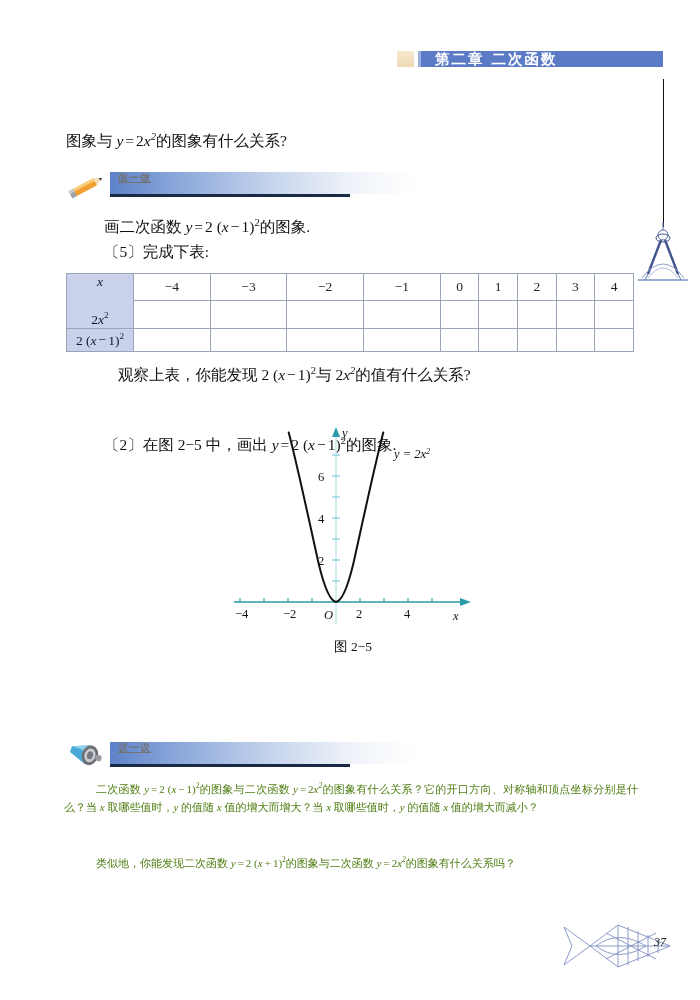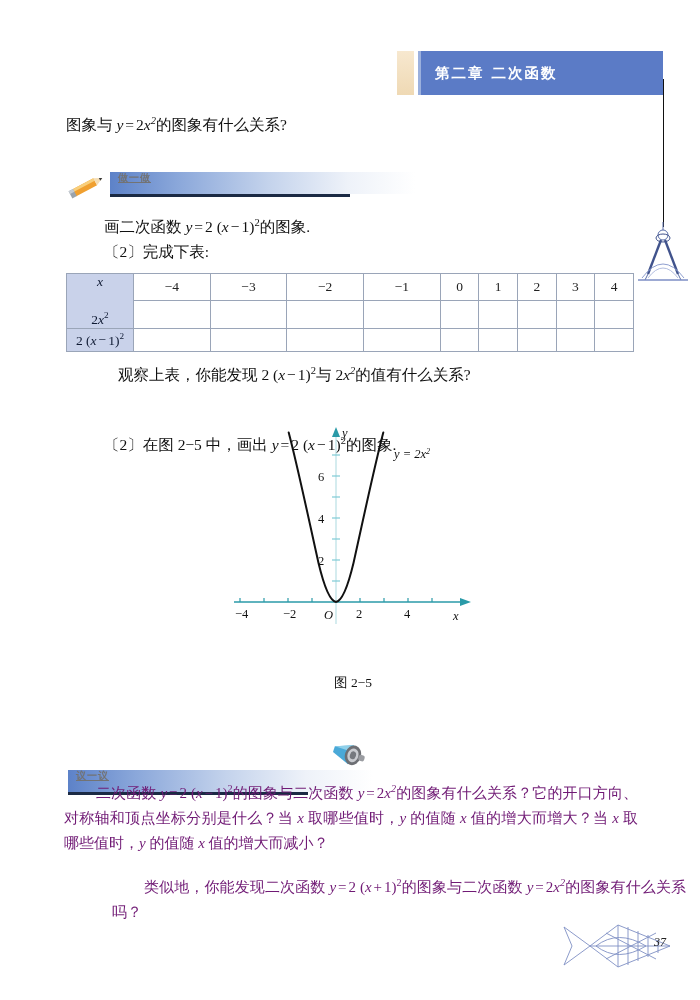--- a/index.html
+++ b/index.html
@@ -20,21 +20,21 @@
     inset: 0;
   }
 
   
   .chapter-header {
     position: absolute;
     left: 397px;
     top: 51px;
     display: flex;
     align-items: stretch;
-    height: 44px;
+    height: 16px;
   }
   .chapter-swatch {
     width: 17px;
     background: linear-gradient(180deg, #f7e8cf 0%, #efd9b4 100%);
     margin-right: 4px;
   }
   .chapter-bar {
     width: 245px;
     background: #5b7bc6;
     border-left: 3px solid #9bb0dd;
@@ -70,23 +70,23 @@
   
   .text-line {
     position: absolute;
     font-size: 15.5px;
     line-height: 1.62;
     color: #111;
     white-space: nowrap;
   }
   .para {
     position: absolute;
-    font-size: 15px;
+    font-size: 11px;
     line-height: 1.68;
-    color: #701a75;
+    color: #4d7c0f;
     text-align: justify;
   }
   .mi { font-style: italic; font-family: "Liberation Serif", serif; }
   .sup { font-size: 0.68em; vertical-align: super; font-style: italic; }
   .supn { font-size: 0.68em; vertical-align: super; font-style: normal; }
   .op { padding: 0 2px; }
 
   
   .section-head {
     position: absolute;
@@ -168,21 +168,20 @@
     height: 215px;
   }
   .figure-caption {
     position: absolute;
     left: 228px;
     top: 638px;
     width: 250px;
     text-align: center;
     font-size: 13.5px;
     color: #111;
-    margin-top: 36px;
   }
 
   
   .page-deco {
     position: absolute;
     left: 556px;
     top: 915px;
     width: 128px;
     height: 62px;
   }
@@ -218,21 +217,21 @@
       <path d="M33 18 L20 52" stroke-width="2.4" stroke="#41538c"></path>
       <path d="M37 18 L50 52" stroke-width="2.4" stroke="#41538c"></path>
       <path d="M20 52 L17 58 M50 52 L53 58"></path>
       <path d="M14 56 Q35 28 56 56" stroke="#8f9fd0"></path>
       <path d="M20 56 Q35 36 50 56" stroke="#b3bee0"></path>
       <ellipse cx="35" cy="16" rx="7" ry="4" stroke="#41538c"></ellipse>
     </g>
     <path d="M10 58 L60 58" stroke="#7d8ec4" stroke-width="1.6"></path>
   </svg>
 
-  <div class="text-line" style="left:66px; top:112px;">
+  <div class="text-line" style="left:66px; top:128px;">
     图象与&nbsp;<span class="mi">y</span><span class="op">=</span>2<span class="mi">x</span><span class="sup">2</span>的图象有什么关系?
   </div>
 
   <div class="section-head" style="left:68px; top:170px;">
     <div class="section-icon">
       <svg viewBox="0 0 42 30" width="42" height="30">
         <g transform="rotate(-28 21 15)">
           <rect x="4" y="11" width="24" height="8" fill="#f0a030"></rect>
           <rect x="4" y="11" width="24" height="3" fill="#f8cf7c"></rect>
           <polygon points="28,11 36,15 28,19" fill="#f5ddb4"></polygon>
@@ -246,21 +245,21 @@
       <div class="section-bar"></div>
       <div class="section-bar-underline"></div>
       <span class="section-label">做一做</span>
     </div>
   </div>
 
   <div class="text-line" style="left:104px; top:214px;">
     画二次函数&nbsp;<span class="mi">y</span><span class="op">=</span>2 (<span class="mi">x</span><span class="op">−</span>1)<span class="supn">2</span>的图象.
   </div>
   <div class="text-line" style="left:104px; top:239px;">
-    〔2〕完成下表:
+    〔5〕完成下表:
   </div>
 
   <table class="value-table">
     <tbody>
         <tr>
       <td class="head-cell" rowspan="2">
         <div><span class="mi">x</span></div>
         <div style="margin-top:20px;">2<span class="mi">x</span><span class="supn">2</span></div>
       </td>
       <td class="data-cell">−4</td>
@@ -359,21 +358,21 @@
       <text x="90" y="57">6</text>
       <text x="114" y="13" font-style="italic">y</text>
 
       <text x="166" y="34" font-style="italic">y = 2x<tspan font-size="8" dy="-4">2</tspan></text>
     </g>
   </svg>
 
   <div class="figure-caption">图 2−5</div>
 
 
-  <div class="section-head" style="left:68px; top:740px;flex-direction:column;">
+  <div class="section-head" style="left:68px; top:740px;">
     <div class="section-icon">
       <svg viewBox="0 0 42 30" width="42" height="30">
         <g transform="rotate(18 21 15)">
           <polygon points="2,12 20,5 20,25 2,18" fill="#4aa9d8"></polygon>
           <polygon points="2,12 20,5 20,12" fill="#8fd0ea"></polygon>
           <ellipse cx="22" cy="15" rx="8" ry="10" fill="#6d6f74"></ellipse>
           <ellipse cx="22" cy="15" rx="5.5" ry="7" fill="#c9cbd0"></ellipse>
           <ellipse cx="22" cy="15" rx="3" ry="4" fill="#75787e"></ellipse>
           <rect x="28" y="12" width="6" height="6" rx="2" fill="#9a9ca1"></rect>
         </g>
@@ -383,21 +382,21 @@
       <div class="section-bar"></div>
       <div class="section-bar-underline"></div>
       <span class="section-label">议一议</span>
     </div>
   </div>
 
   <div class="para" style="left:64px; top:780px; width:574px; text-indent:32px;">
     二次函数&nbsp;<span class="mi">y</span><span class="op">=</span>2 (<span class="mi">x</span><span class="op">−</span>1)<span class="supn">2</span>的图象与二次函数&nbsp;<span class="mi">y</span><span class="op">=</span>2<span class="mi">x</span><span class="sup">2</span>的图象有什么关系？它的开口方向、对称轴和顶点坐标分别是什么？当&nbsp;<span class="mi">x</span>&nbsp;取哪些值时，<span class="mi">y</span>&nbsp;的值随&nbsp;<span class="mi">x</span>&nbsp;值的增大而增大？当&nbsp;<span class="mi">x</span>&nbsp;取哪些值时，<span class="mi">y</span>&nbsp;的值随&nbsp;<span class="mi">x</span>&nbsp;值的增大而减小？
   </div>
 
-  <div class="para" style="left:64px; top:874px; width:574px; text-indent:32px;margin-left:48px;">
+  <div class="para" style="left:64px; top:854px; width:574px; text-indent:32px;">
     类似地，你能发现二次函数&nbsp;<span class="mi">y</span><span class="op">=</span>2 (<span class="mi">x</span><span class="op">+</span>1)<span class="supn">2</span>的图象与二次函数&nbsp;<span class="mi">y</span><span class="op">=</span>2<span class="mi">x</span><span class="sup">2</span>的图象有什么关系吗？
   </div>
 
   <svg class="page-deco" viewBox="0 0 128 62">
     <g stroke="#7f90c4" fill="none" stroke-width="0.9">
       <path d="M8 12 L34 31 L8 50 L16 31 Z"></path>
       <path d="M34 31 L62 10 L114 31 L62 52 Z"></path>
       <path d="M40 31 Q62 14 90 31 Q62 48 40 31"></path>
       <path d="M62 10 L62 52 M72 12 L72 50 M82 16 L82 46 M92 20 L92 42 M102 25 L102 38"></path>
       <path d="M34 31 L114 31"></path>

